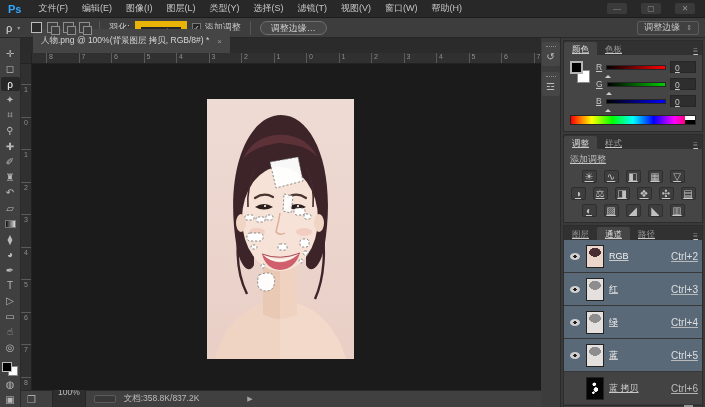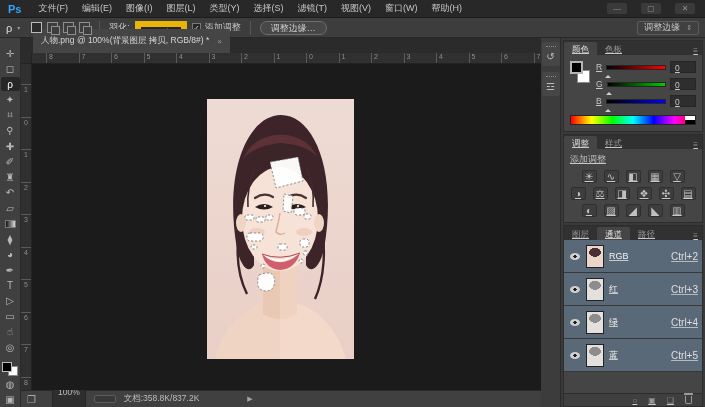--- a/index.html
+++ b/index.html
@@ -409,20 +409,26 @@
               <span class="shortcut">Ctrl+4</span>
             </div>
             <div class="chrow sel">
               <span class="eye">
                   <span class="eyeball"></span>
                 </span>
               <span class="thumb t-gray"></span>
               <span>蓝</span>
               <span class="shortcut">Ctrl+5</span>
             </div>
+            <div class="chrow">
+              <span class="eye"></span>
+              <span class="thumb t-copy"></span>
+              <span>蓝 拷贝</span>
+              <span class="shortcut">Ctrl+6</span>
+            </div>
           </div>
           <div class="chfill"></div>
           <div class="pbuttons">
             <span>○</span>
             <span>▣</span>
             <span>❏</span>
             <span class="trash"></span>
           </div>
         </div>
 

